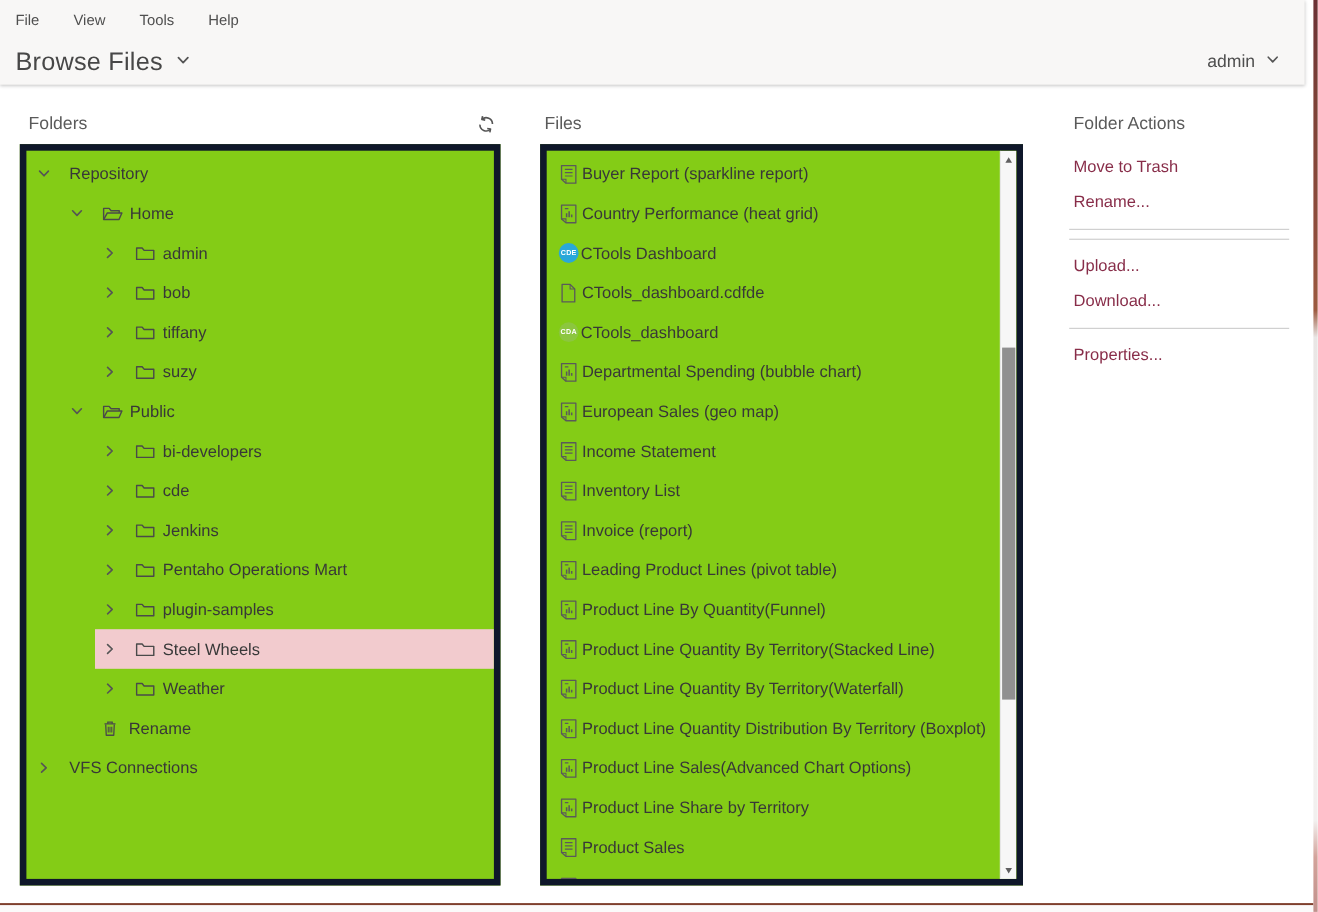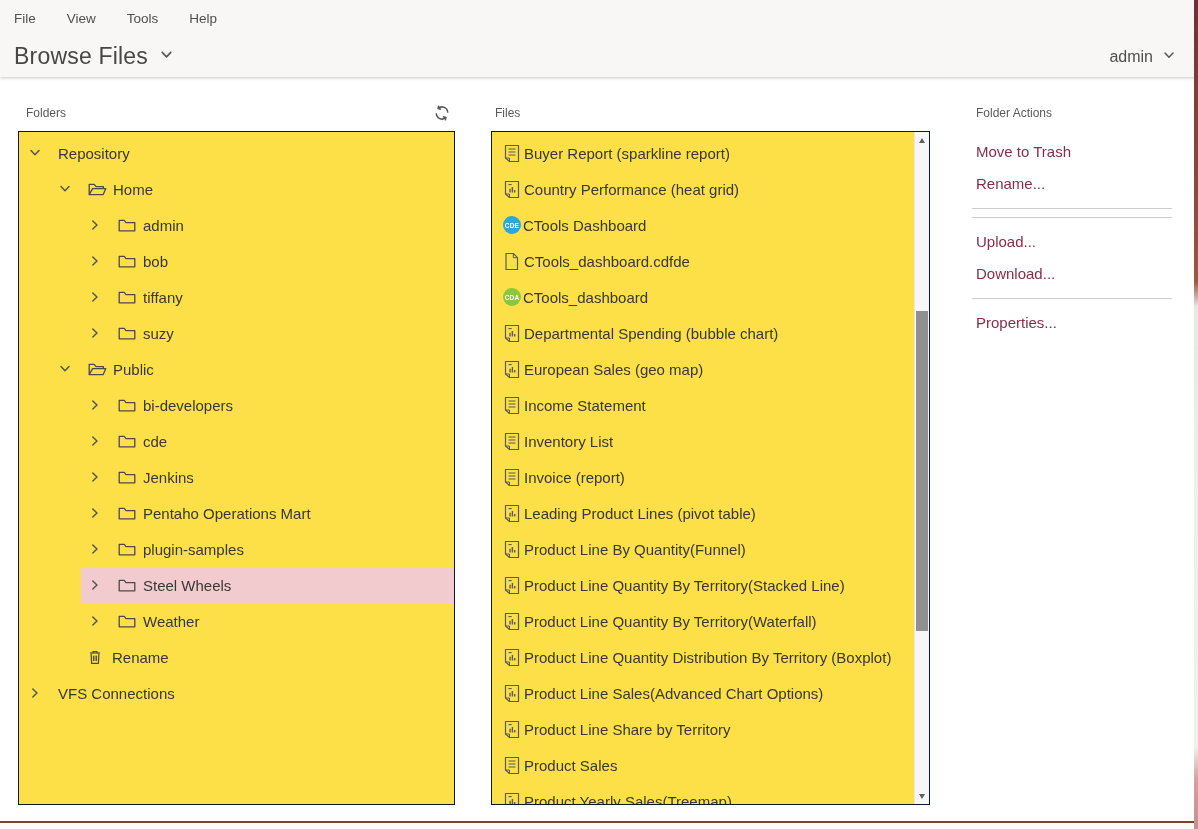--- a/index.html
+++ b/index.html
@@ -3,21 +3,21 @@
 <meta charset="utf-8">
 <style>
   html,body{margin:0;padding:0;overflow:hidden;}
   body{
     width:1198px;height:829px;position:relative;background:#ffffff;
     font-family:"Liberation Sans","DejaVu Sans",sans-serif;
     -webkit-font-smoothing:antialiased;
   }
   
   .topbar{
-    position:absolute;left:0;top:0;right:0;height:77px;background:#f8f7f6;
+    position:absolute;left:0;top:0;right:12px;height:77px;background:#f8f7f6;
     box-shadow:0 1px 3px rgba(0,0,0,0.22);z-index:5;
   }
   .menubar{height:36px;display:flex;align-items:center;padding-left:14px;}
   .menu-item{font-size:13.5px;color:#4f4f4f;margin-right:31px;cursor:default;}
   .header{height:41px;display:flex;align-items:center;padding:0 22px 0 14px;}
   .page-title-wrap{display:flex;align-items:center;gap:11px;}
   .page-title{font-size:23px;color:#474747;letter-spacing:.2px;}
   .user-menu{margin-left:auto;display:flex;align-items:center;gap:9px;}
   .user-name{font-size:16px;color:#4f4f4f;}
   
@@ -25,22 +25,22 @@
     position:absolute;top:0;bottom:0;right:0;width:4px;z-index:9;
     background:linear-gradient(to bottom,
       #6b3135 0%,#7c4137 11%,#8f4d3c 26%,#9c5a40 34%,
       #e9e6e5 37%,#f1efee 60%,#f2f0ef 90%,#d3a39b 94%,#c1918c 100%);
   }
   .bottom-line{position:absolute;left:0;right:4px;top:821px;height:2px;background:#7e3e2c;z-index:8;}
   .bottom-under{position:absolute;left:0;right:4px;top:823px;bottom:0;background:#fbfafa;z-index:8;}
 
   
   .panel-title-row{position:absolute;height:36px;display:flex;align-items:center;}
-  .panel-title{font-size:12px;color:#5a5a5a;}
-  .panel-box{position:absolute;background:#fde047;border:1px solid #0f172a;overflow:hidden;box-sizing:border-box;}
+  .panel-title{font-size:16px;color:#5a5a5a;}
+  .panel-box{position:absolute;background:#84cc16;border:6px solid #0f172a;overflow:hidden;box-sizing:border-box;}
 
   
   #folders-title{left:26px;top:95px;width:429px;}
   #refresh-button{margin-left:auto;margin-right:2px;width:22px;height:22px;display:flex;align-items:center;justify-content:center;cursor:pointer;}
   #folders-box{left:18px;top:131px;width:437px;height:674px;padding-top:3px;}
   .tree-row{height:36px;display:flex;align-items:center;font-size:15px;color:#383838;cursor:pointer;}
   .tree-row.lvl0{padding-left:9px;}
   .tree-row.lvl1{padding-left:39px;}
   .tree-row.lvl2{padding-left:69px;}
   .tree-row.selected{background:linear-gradient(to right,rgba(0,0,0,0) 62px,#f2cbce 62px);}

